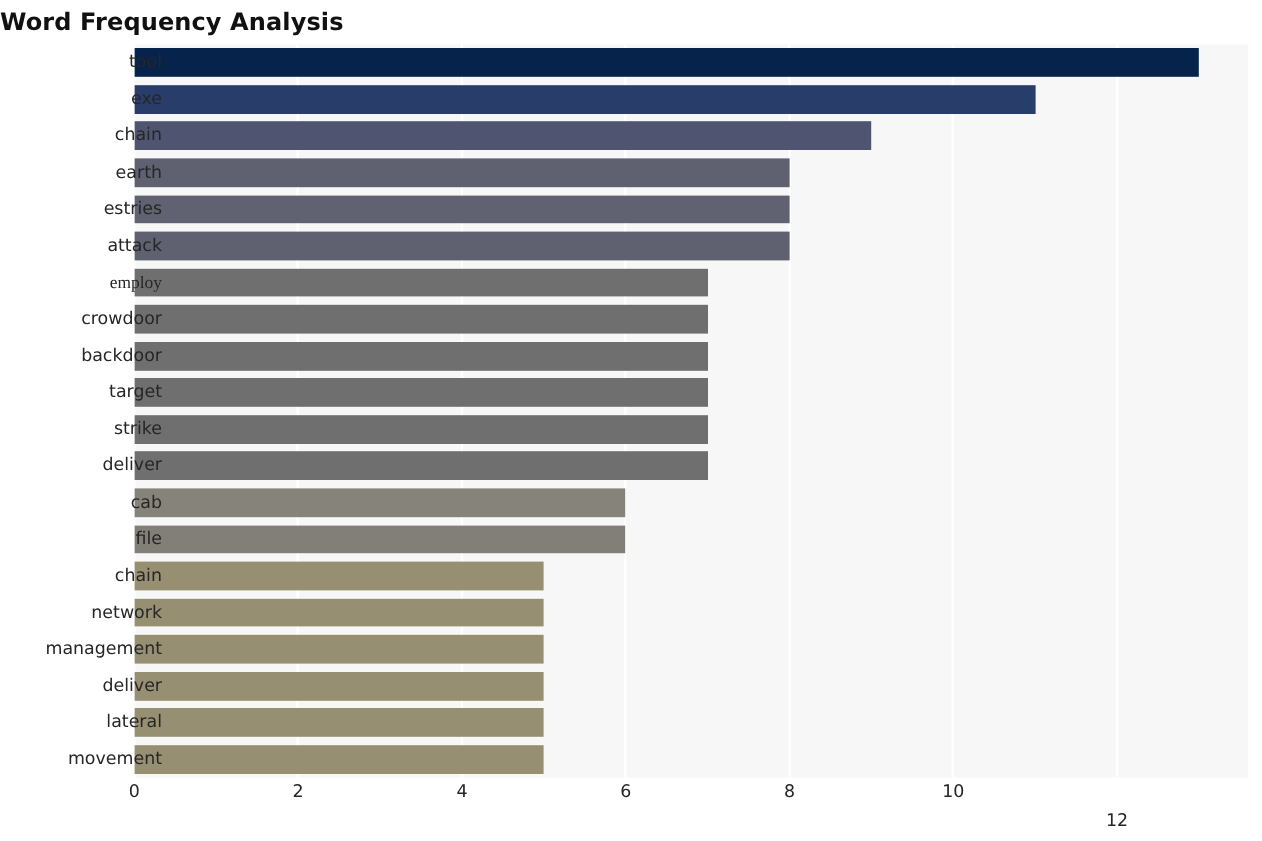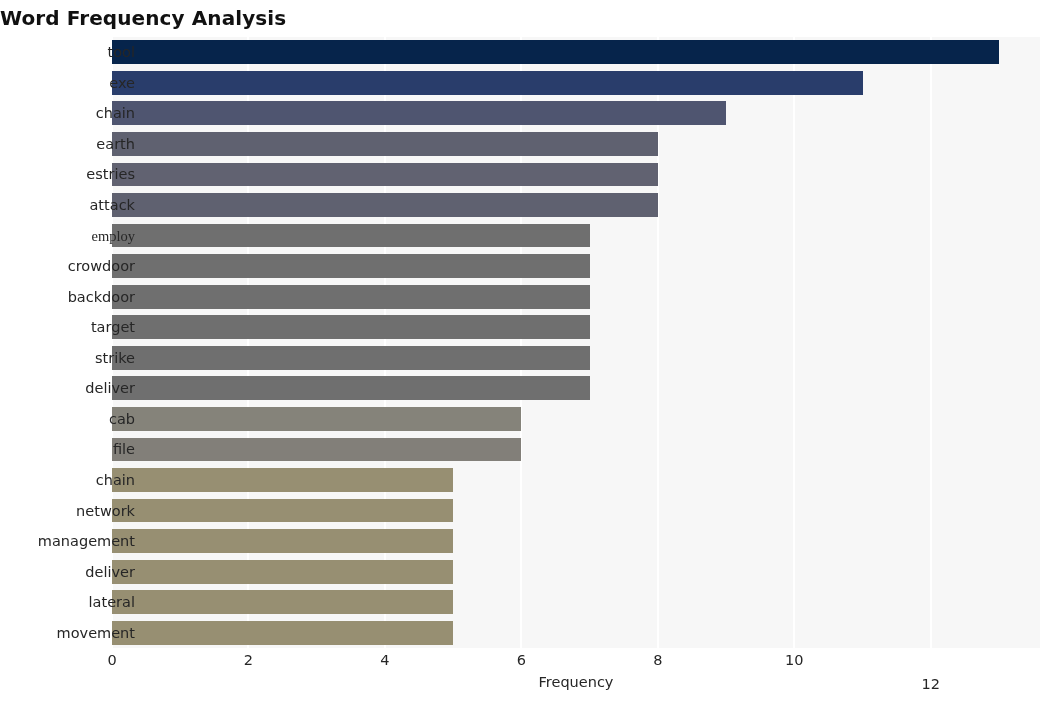--- a/index.html
+++ b/index.html
@@ -225,15 +225,14 @@
   <div id="x-axis-labels">
       <div class="x-tick-label" style="left: 112px;">0</div>
       <div class="x-tick-label" style="left: 248.471px;">2</div>
       <div class="x-tick-label" style="left: 384.941px;">4</div>
       <div class="x-tick-label" style="left: 521.412px;">6</div>
       <div class="x-tick-label" style="left: 657.882px;">8</div>
       <div class="x-tick-label" style="left: 794.353px;">10</div>
       <div class="x-tick-label" style="left: 930.824px; margin-top: 24px;">12</div>
     </div>
 
-  <div id="x-axis-title">Frequency</div>
 
 </div>
 
 </body></html>

